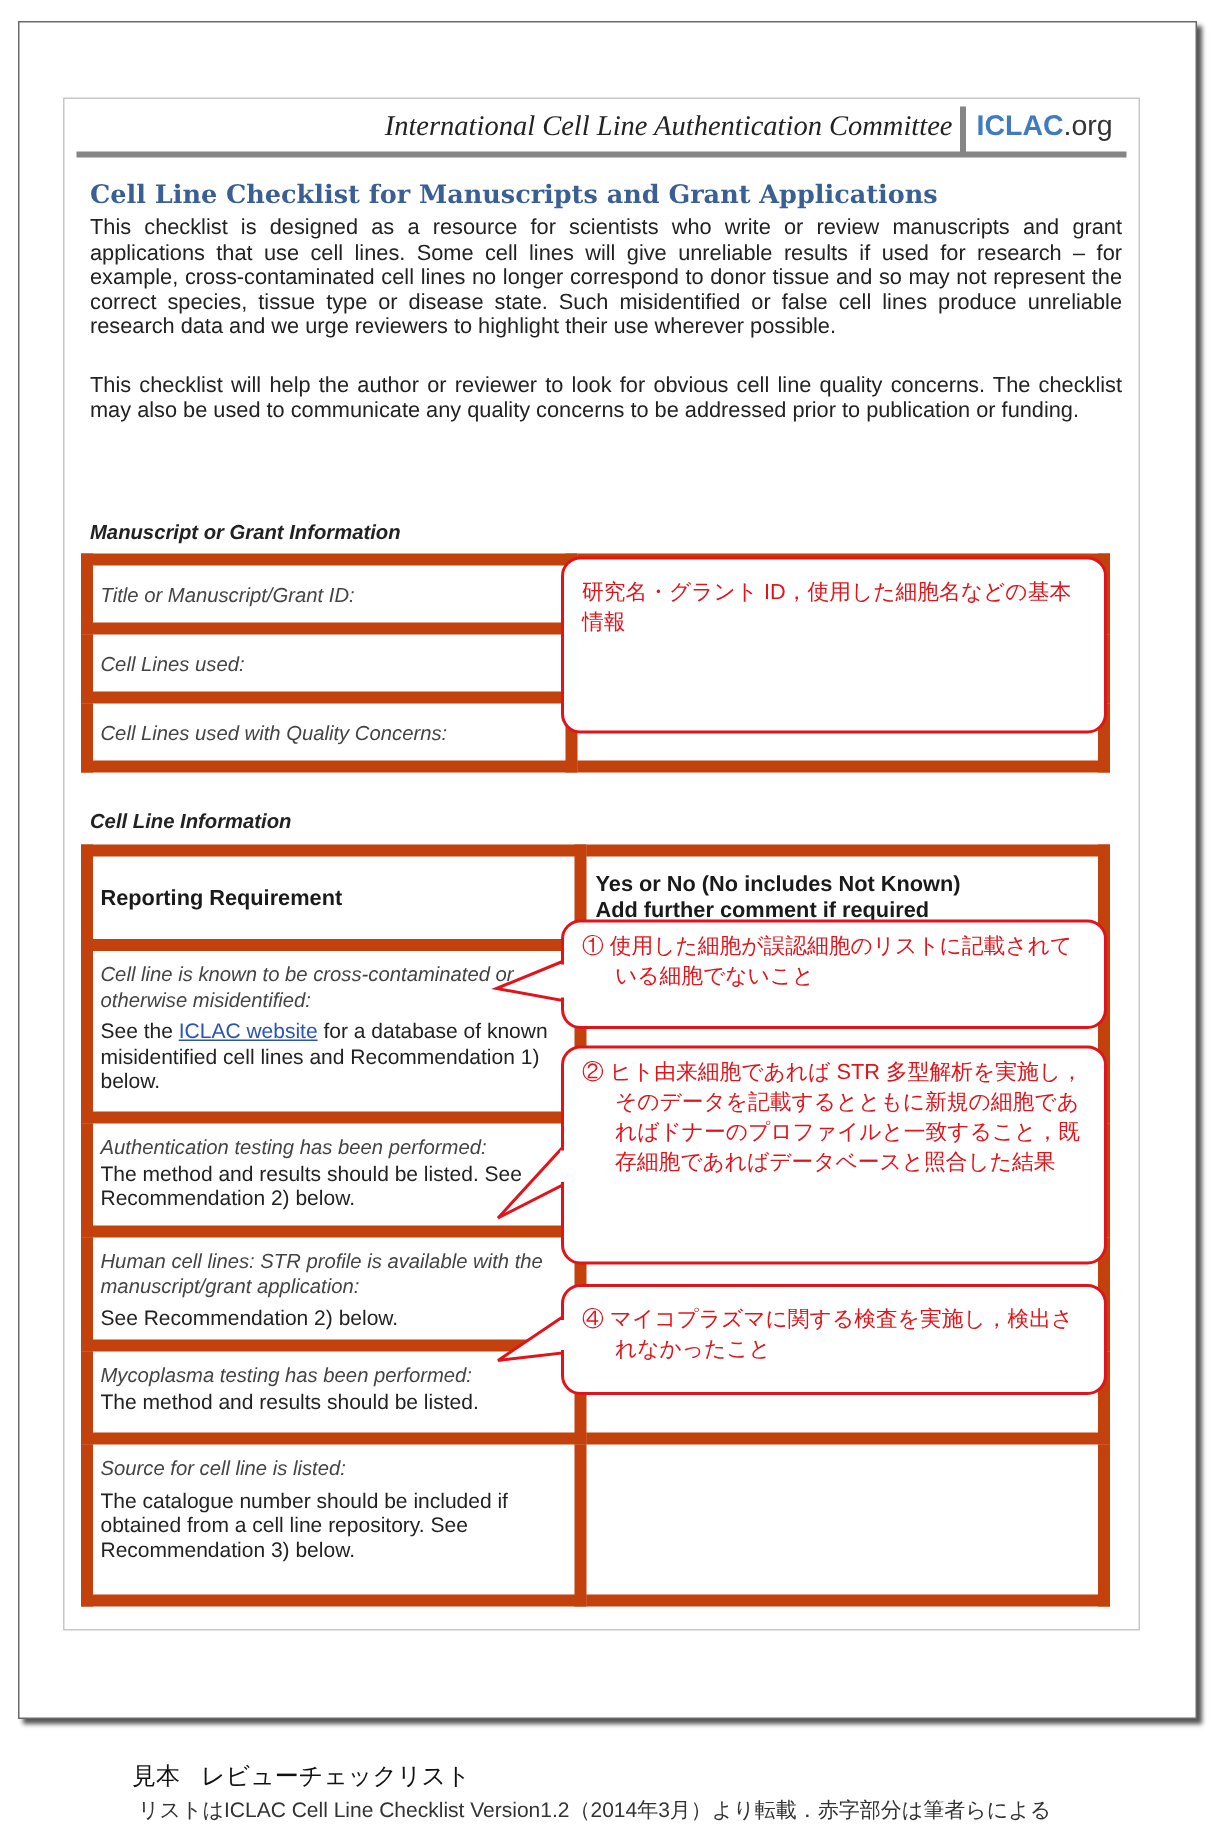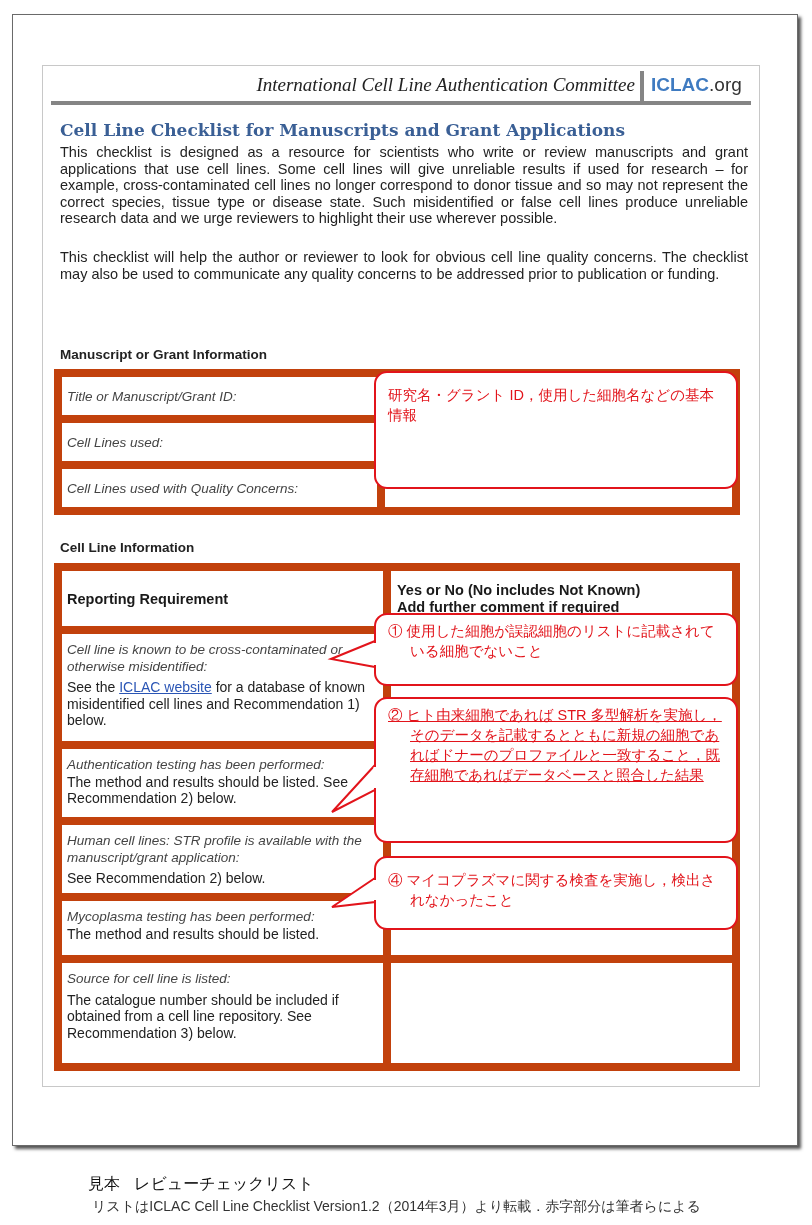--- a/index.html
+++ b/index.html
@@ -10,40 +10,40 @@
   .header-rule { position:absolute; left:8px; top:35px; width:700px; height:4px; background:#858585; }
   .header-divider { position:absolute; left:597px; top:5px; width:4px; height:32px; background:#858585; }
   .header-left { position:absolute; right:124px; top:8px; font-style:italic; font-size:19px; color:#222; white-space:nowrap;font-family:Liberation Serif, serif; }
   .header-right { position:absolute; left:608px; top:8px; font-size:19px; white-space:nowrap; }
   .header-right .brand { color:#3f7bc1; font-weight:bold; }
   .header-right .tld { color:#333; }
   .title { position:absolute; left:17px; top:54px; font-family:"DejaVu Serif", serif; font-weight:bold; font-size:17px; color:#3a5f95; white-space:nowrap; }
   .para { position:absolute; left:17px; width:688px; font-size:14.5px; line-height:16.6px; text-align:justify; color:#222; }
   .p1 { top:78px; }
   .p2 { top:183px; }
-  .section-label { position:absolute; left:17px; font-size:13.5px; font-weight:bold; color:#222; }
+  .section-label { position:absolute; left:17px; font-size:13.5px; font-weight:bold; font-style:italic; color:#222; }
   .sl1 { top:281px; }
   .sl2 { top:474px; }
   table.grid { position:absolute; border-collapse:collapse; }
   table.grid td { border:8px solid #c2410c; vertical-align:top; padding:0; }
   .t1 { left:11px; top:303px; width:686px; }
   .t1 td.lbl { height:38px; font-style:italic; font-size:13.5px; color:#444; padding-left:5px; vertical-align:middle; width:310px; }
   .t2 { left:11px; top:497px; width:686px; }
   .t2 td.left { width:312px; padding:8px 4px 6px 5px; font-size:14px; line-height:16.5px; }
   .t2 .it { font-style:italic; color:#444; font-size:13.5px; }
   .t2 .nm { color:#222; }
   .t2 .head { font-weight:bold; font-size:14.5px; vertical-align:middle; padding:0 0 0 5px; height:55px; }
   .t2 .headr { font-weight:bold; font-size:14.5px; vertical-align:middle; padding-left:6px; line-height:17px; }
   .link { color:#2a55b5; text-decoration:underline; }
   .gap { height:4px; }
   .callout { position:absolute; border:2px solid #e2141b; border-radius:13px; background:#fff; color:#e2141b; font-size:14.5px; line-height:20px; padding:6px 10px 0 12px; box-sizing:border-box; }
   .callout .hang { display:block; padding-left:22px; text-indent:-22px; }
   .c0 { left:374px; top:371px; width:364px; height:118px; padding-top:12px; }
   .c1 { left:374px; top:613px; width:364px; height:73px; }
-  .c2 { left:374px; top:697px; width:364px; height:146px;text-decoration:underline; }
+  .c2 { left:374px; top:697px; width:364px; height:146px; }
   .c4 { left:374px; top:856px; width:364px; height:74px; padding-top:12px; }
   svg.pointers { position:absolute; left:0; top:0; width:812px; height:1225px; pointer-events:none; }
   .caption-title { position:absolute; left:52px; top:1174px; font-size:16px; color:#111; white-space:nowrap;margin-left:36px; }
   .caption-title .sp { display:inline-block; width:14px; }
   .caption-sub { position:absolute; left:92px; top:1198px; font-size:14px; color:#333; white-space:nowrap; }
 </style>
 </head>
 <body>
 
 <div class="outer-frame"></div>

